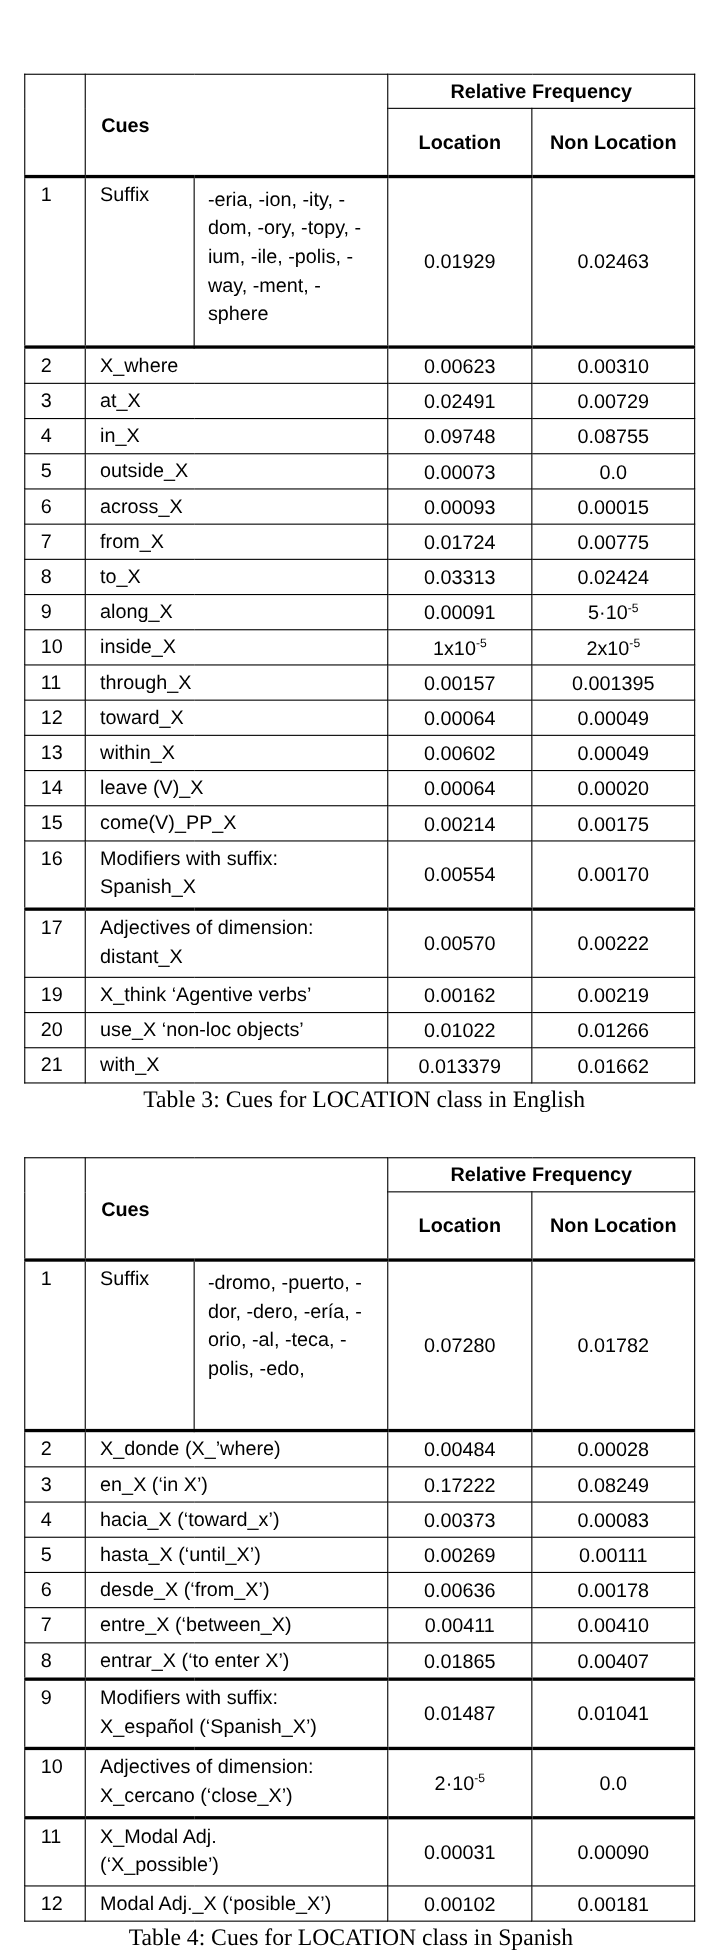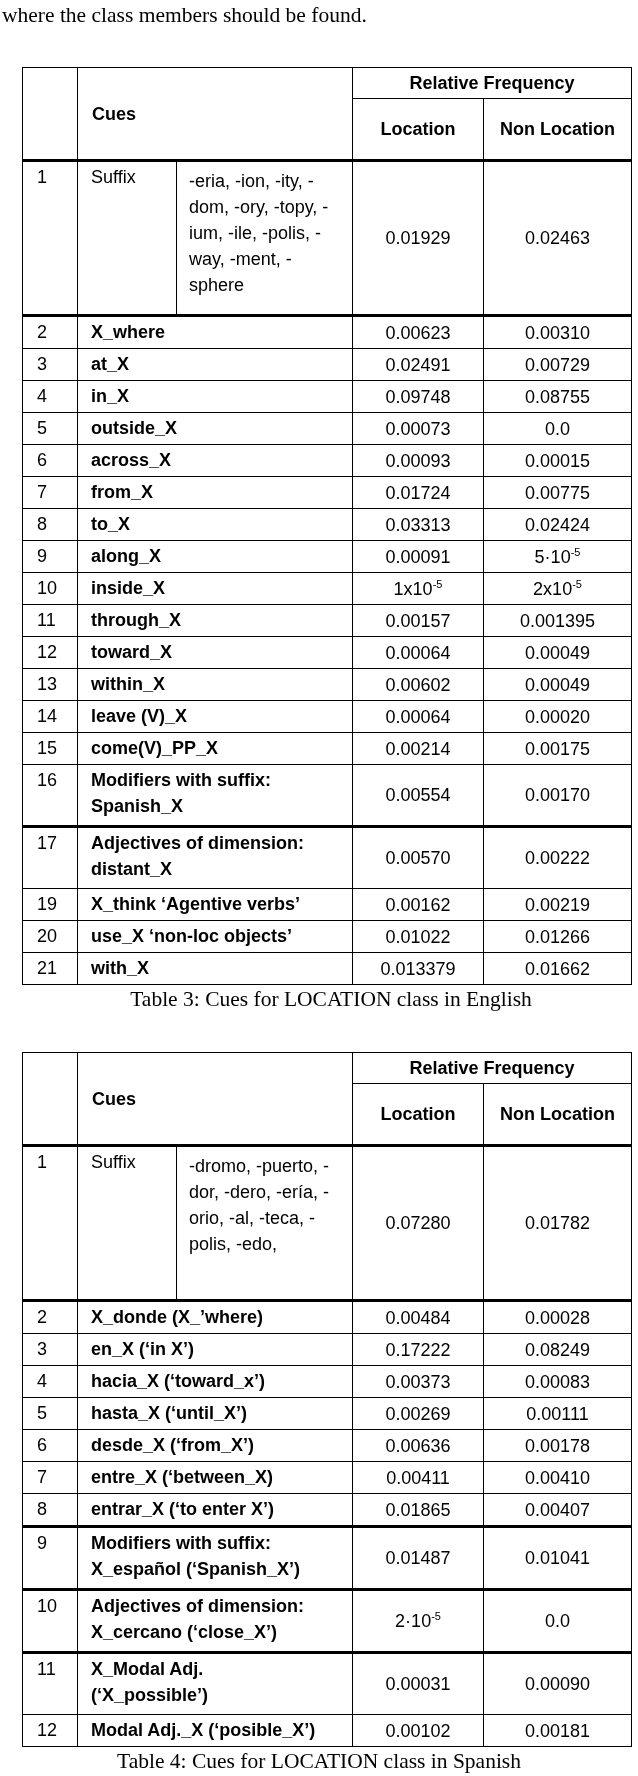--- a/index.html
+++ b/index.html
@@ -21,39 +21,38 @@
   }
   table.cues td, table.cues th {
     border: 1.5px solid #000; padding: 0; vertical-align: middle;
     line-height: 26px;
   }
   table.cues th { font-weight: bold; margin-left: 28px; }
   table.cues .h-rf { height: 30px; text-align: center; }
   table.cues .h-sub { height: 60px; text-align: center; line-height: 29px; }
   table.cues .h-cues { text-align: left; padding-left: 14px; }
   table.cues td.num { text-align: left; padding-left: 14px; vertical-align: top; padding-top: 2px; }
-  table.cues td.cue { padding-left: 13px; vertical-align: top; padding-top: 2px; font-weight: bold; }
+  table.cues td.cue { padding-left: 13px; vertical-align: top; padding-top: 2px; }
   table.cues td.sfx-label { padding-left: 13px; vertical-align: top; padding-top: 2px; }
   table.cues td.sfx-list { padding-left: 12px; vertical-align: top; padding-top: 6px; }
   table.cues td.val { text-align: center; }
   table.cues tr.row td { height: 29px; }
   table.cues tr.tall td { height: 58px; }
   table.cues tr.sect td { border-top: 3px solid #000; }
   sup { font-size: 11px; line-height: 0; vertical-align: 7px; }
   .caption {
     position: absolute; left: 0; width: 638px; text-align: center;
     font-family: "Liberation Serif", "DejaVu Serif", serif;
     font-size: 21.5px; line-height: 26px;
   }
 </style>
 </head>
 <body>
 
 <div class="intro">
-  <div>where the class members should be found.</div>
 </div>
 
 <table class="cues" style="top:67px;">
   <colgroup>
     <col style="width:55px">
       <col style="width:99px">
       <col style="width:176px">
       <col style="width:131px">
       <col style="width:148px">
   </colgroup>

